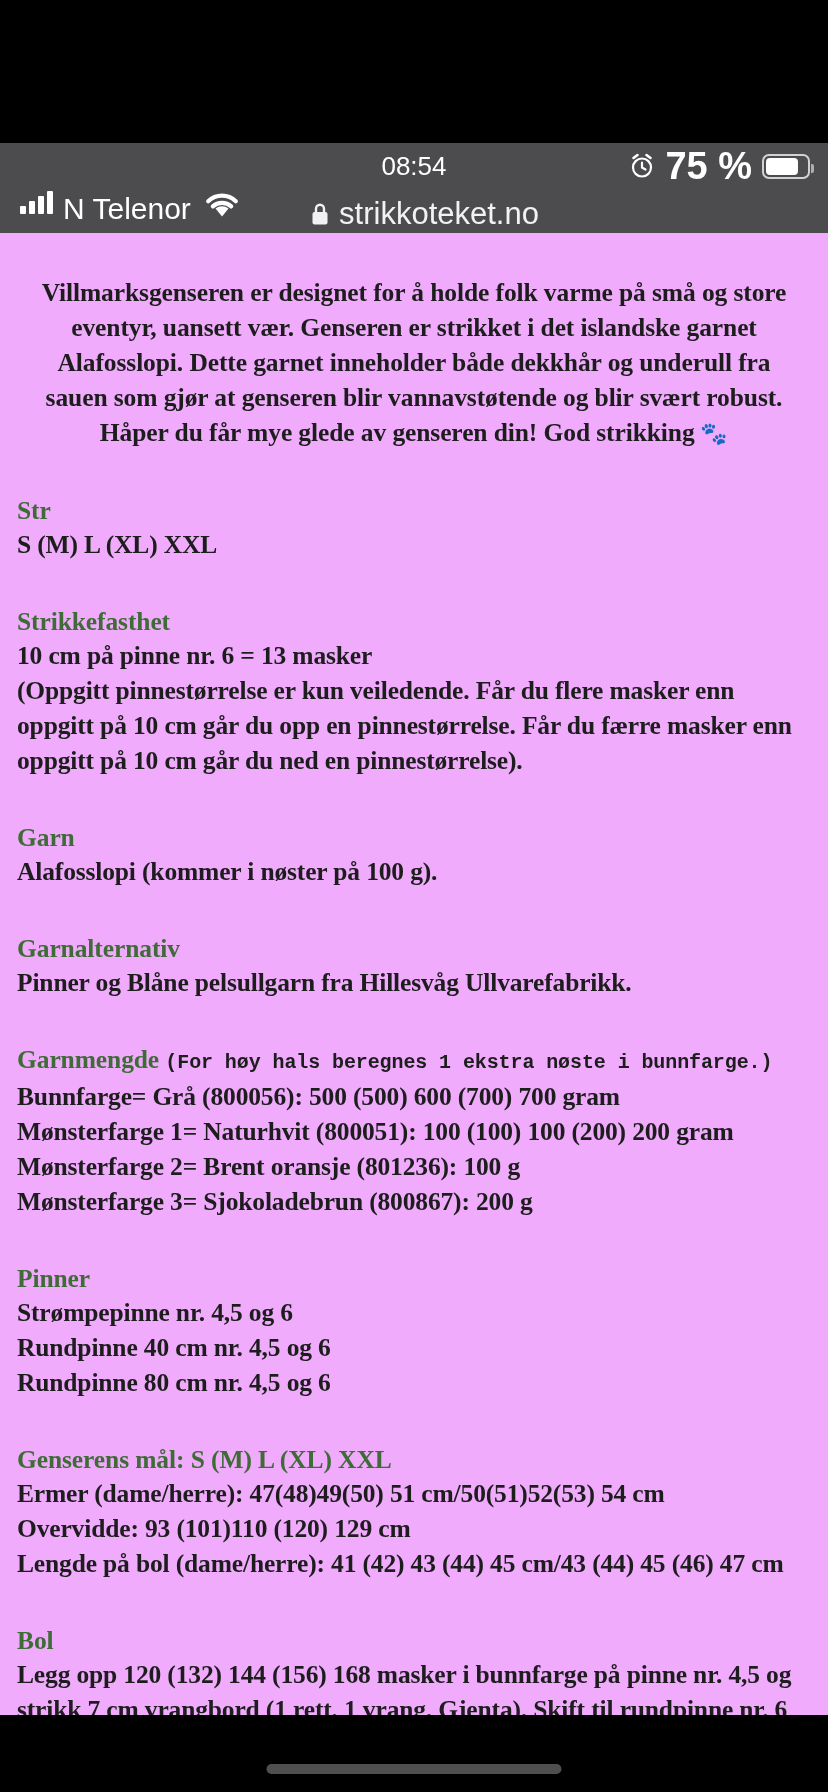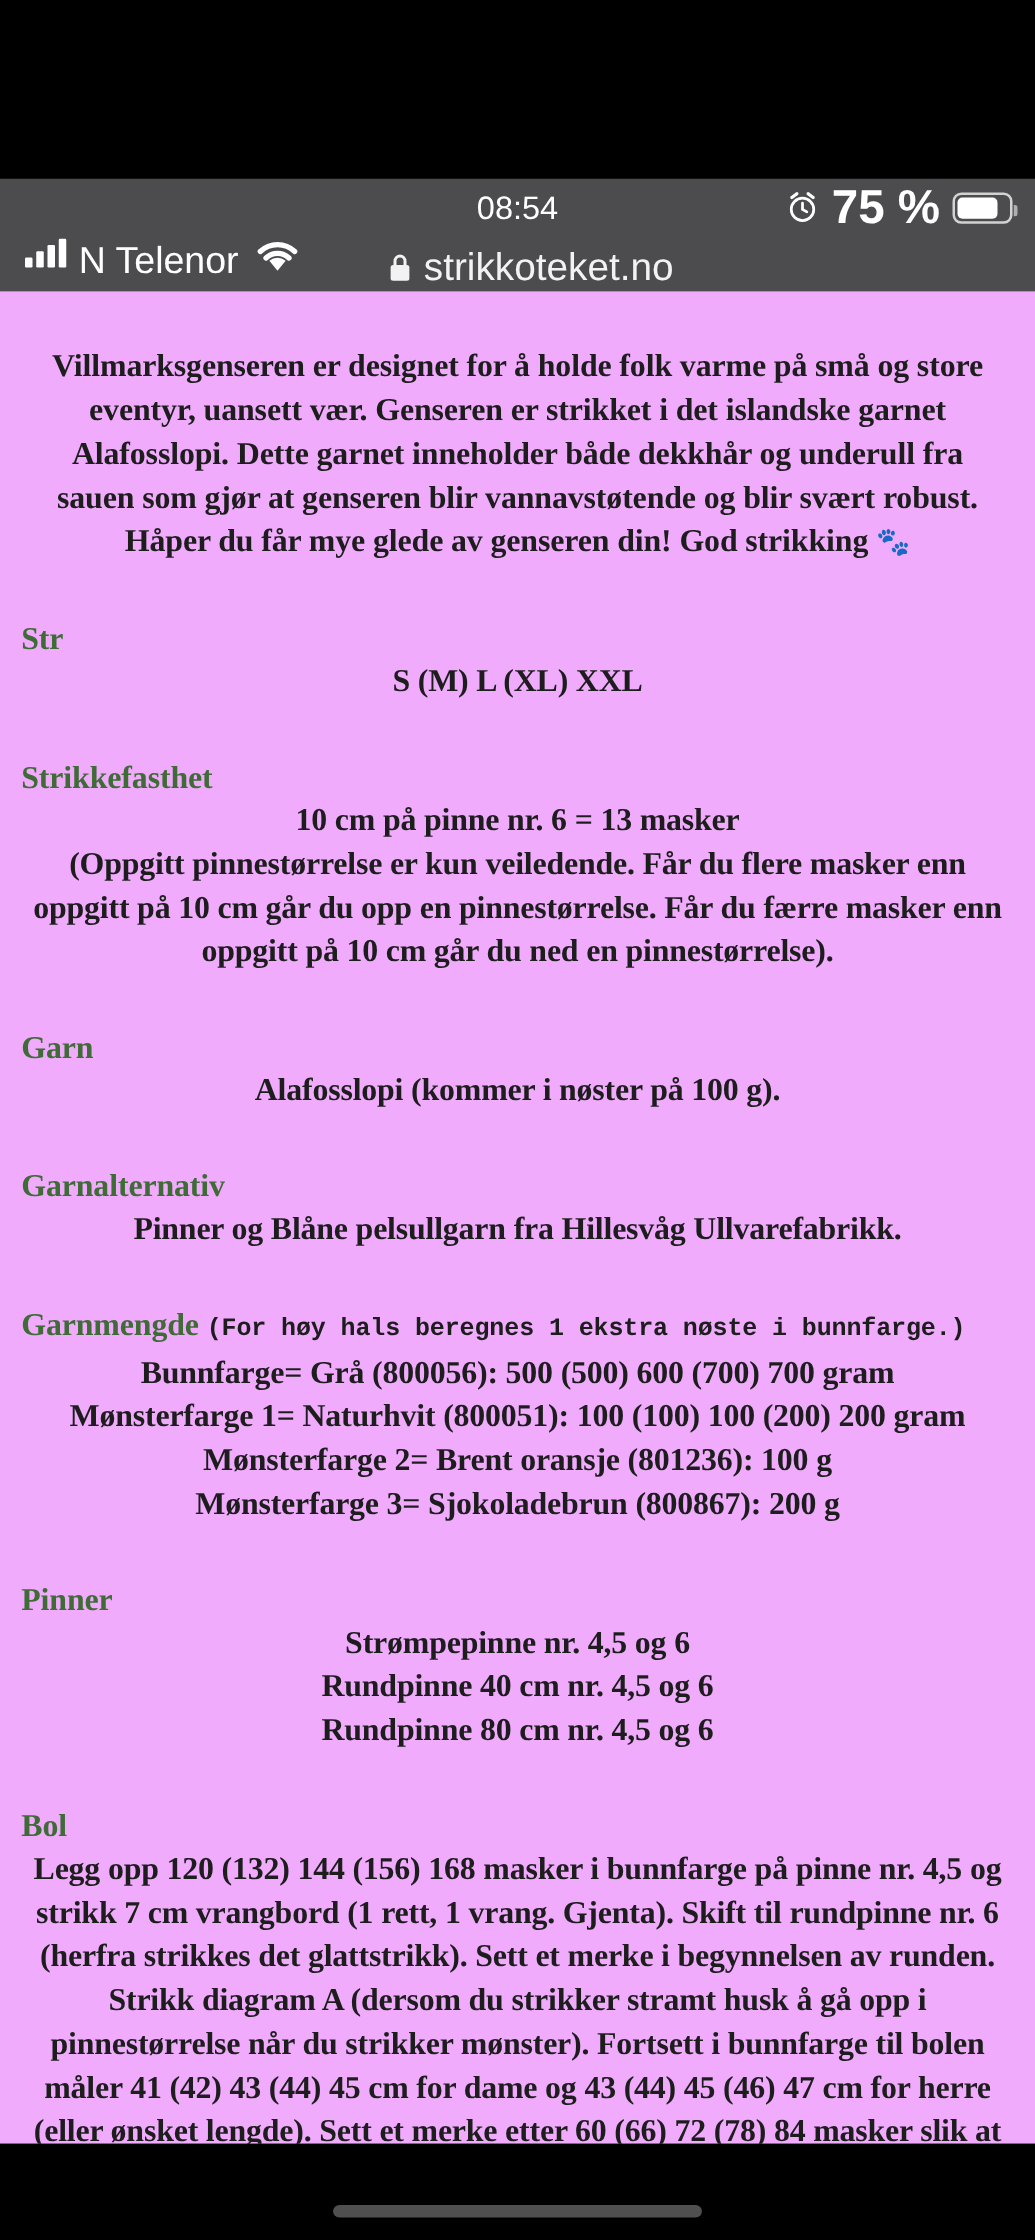--- a/index.html
+++ b/index.html
@@ -193,21 +193,20 @@
   }
   .sec-block { margin-top: 44px; }
   p.body {
     color: #1d1d1d;
     font-size: 25.5px;
     line-height: 35px;
     font-weight: 700;
     margin: 0;
     padding: 0;
     letter-spacing: -0.15px;
-    text-align: center;
   }
   .inline-note {
     color: #1d1d1d;
     font-size: 20px;
     font-weight: 700;
     letter-spacing: -0.1px;
     font-family: Liberation Mono, monospace;
   }
   .hdr-inline {
     color: #3f6b36;
@@ -329,20 +328,26 @@
         <p class="body">Mønsterfarge 3= Sjokoladebrun (800867): 200 g</p>
       </div>
 
       <div class="sec-block">
         <h2 class="sec">Pinner</h2>
         <p class="body">Strømpepinne nr. 4,5 og 6</p>
         <p class="body">Rundpinne 40 cm nr. 4,5 og 6</p>
         <p class="body">Rundpinne 80 cm nr. 4,5 og 6</p>
       </div>
 
+      <div class="sec-block">
+        <h2 class="sec">Genserens mål:  S (M) L (XL) XXL</h2>
+        <p class="body">Ermer (dame/herre): 47(48)49(50) 51 cm/50(51)52(53) 54 cm</p>
+        <p class="body">Overvidde: 93 (101)110 (120) 129  cm</p>
+        <p class="body">Lengde på bol (dame/herre): 41 (42) 43 (44) 45 cm/43 (44) 45 (46) 47 cm</p>
+      </div>
 
       <div class="sec-block">
         <h2 class="sec">Bol</h2>
         <p class="body">Legg opp 120 (132) 144 (156) 168 masker i bunnfarge på pinne nr. 4,5 og strikk 7 cm vrangbord (1 rett, 1 vrang. Gjenta). Skift til rundpinne nr. 6 (herfra strikkes det glattstrikk). Sett et merke i begynnelsen av runden. Strikk diagram A (dersom du strikker stramt husk å gå opp i pinnestørrelse når du strikker mønster). Fortsett i bunnfarge til bolen måler 41 (42) 43 (44) 45 cm for dame og 43 (44) 45 (46) 47 cm for herre (eller ønsket lengde). Sett et merke etter 60 (66) 72 (78) 84 masker slik at du nå har et merke i hver side (= for- og bakstykke). Sett 7 (9)10 (11) 12 masker i hver side på en tråd (merkemasken og masker på hver side av</p>
       </div>
 
     </div>
   </div>
 
   <div class="bottom-bar">

